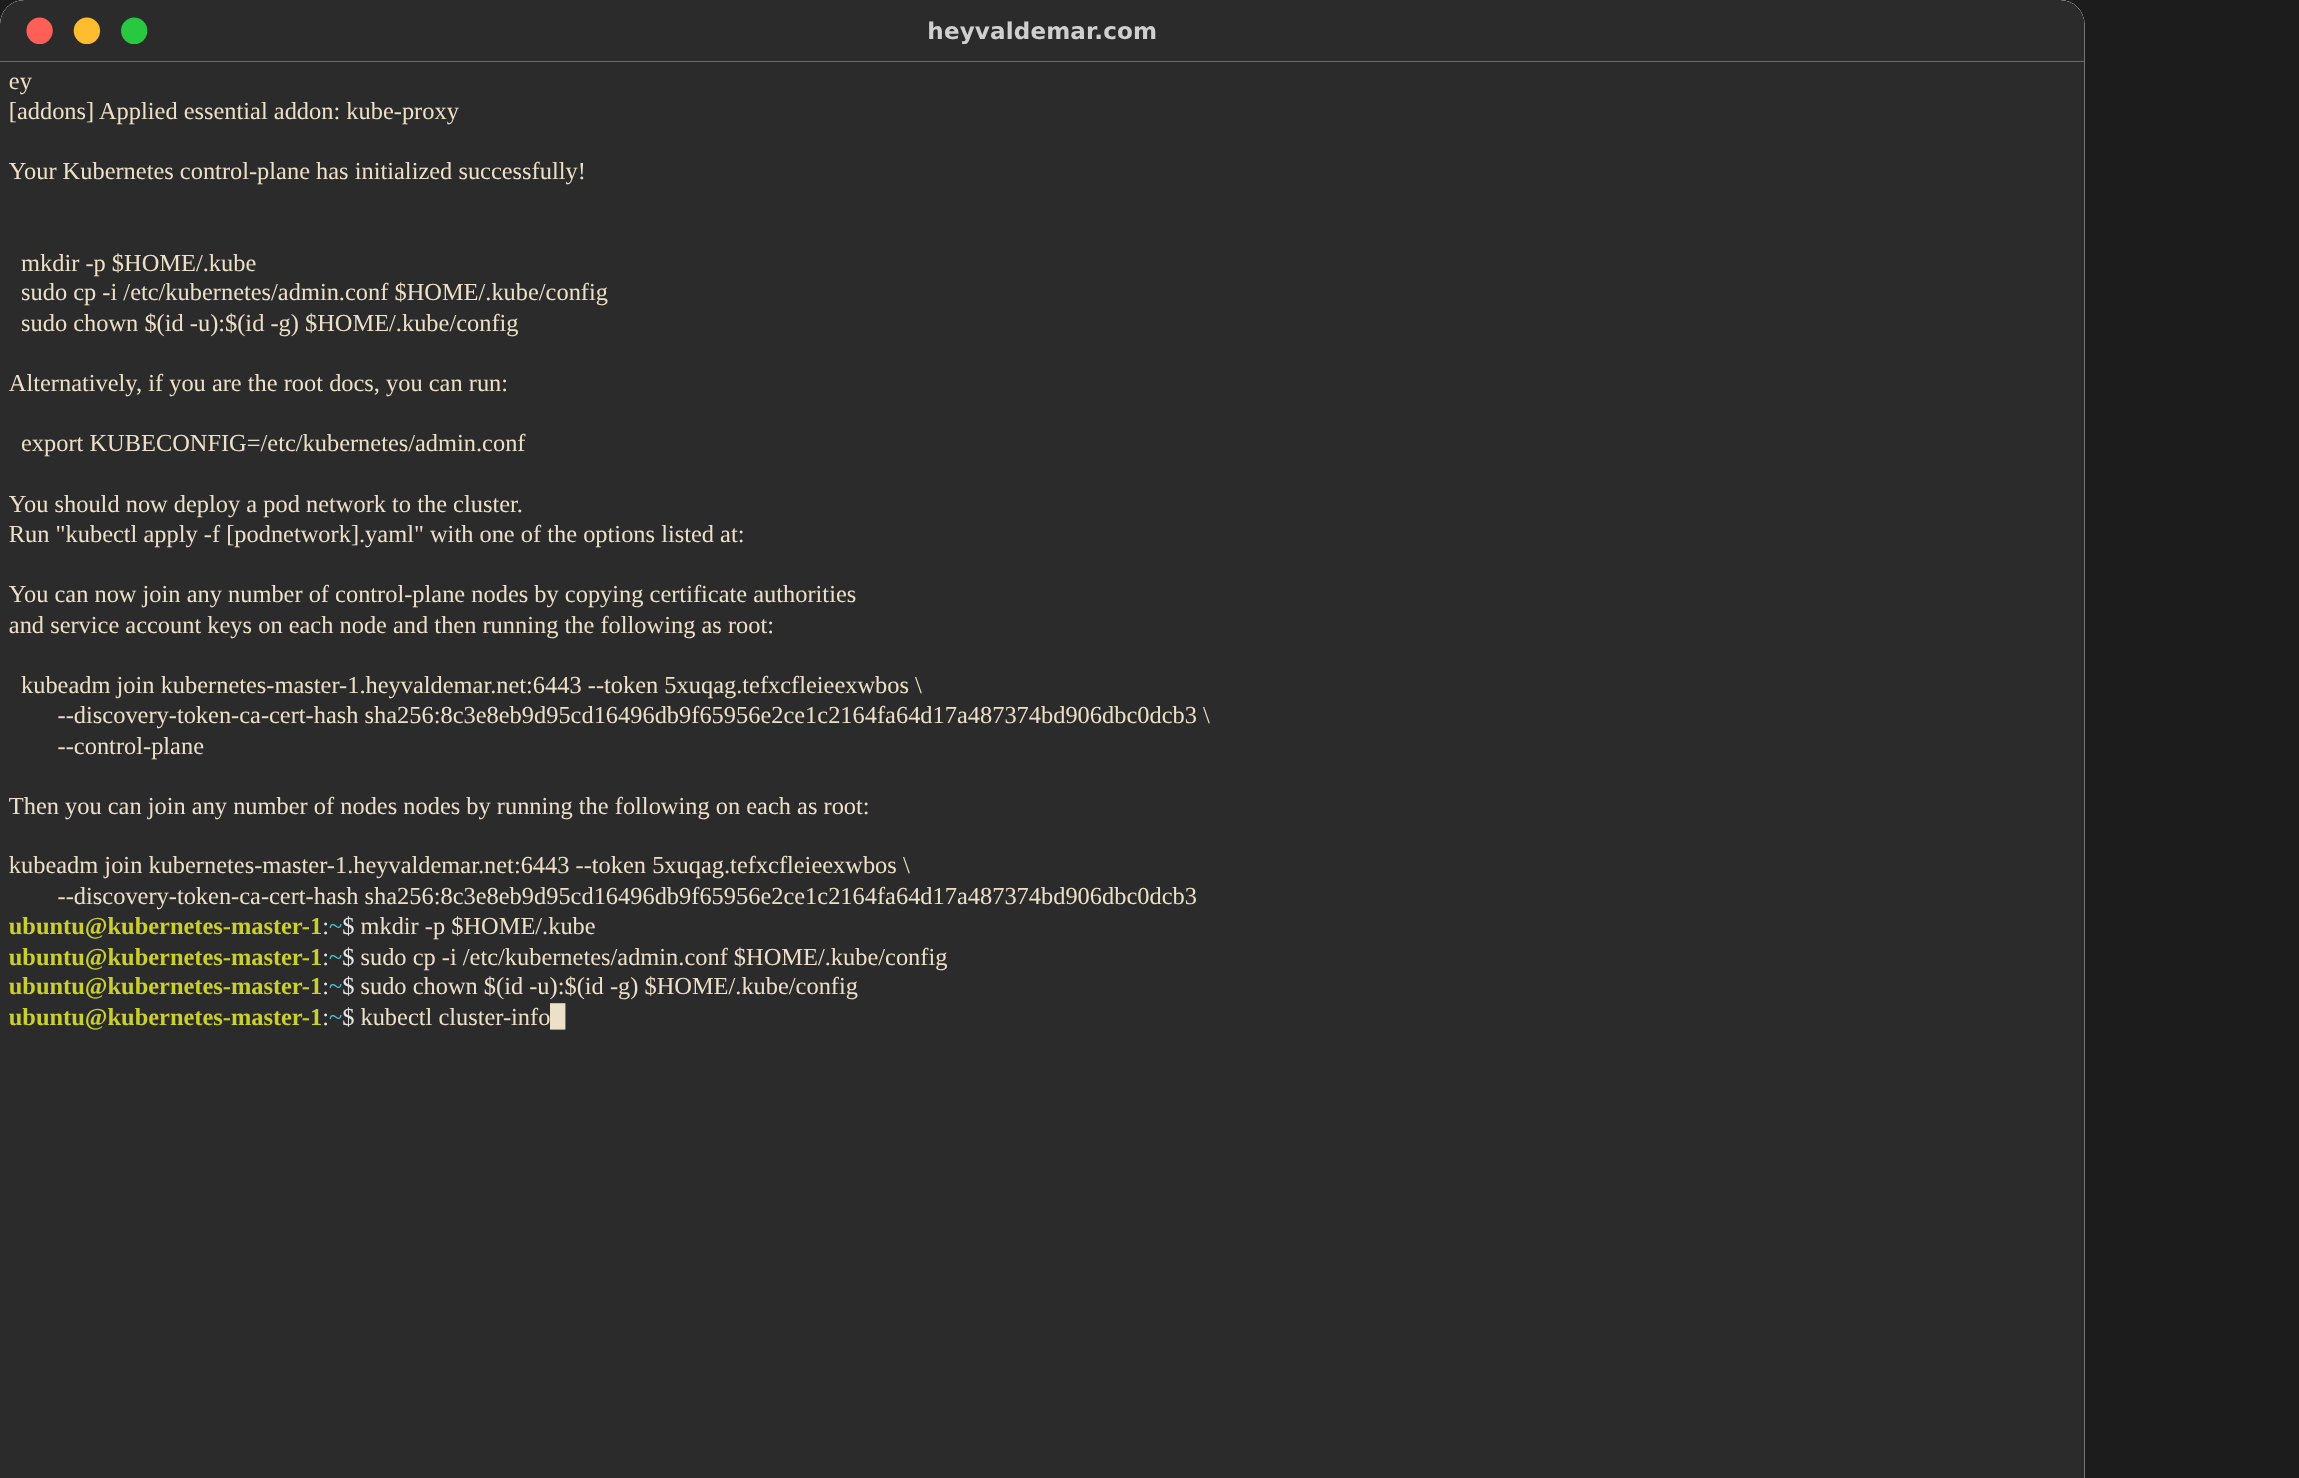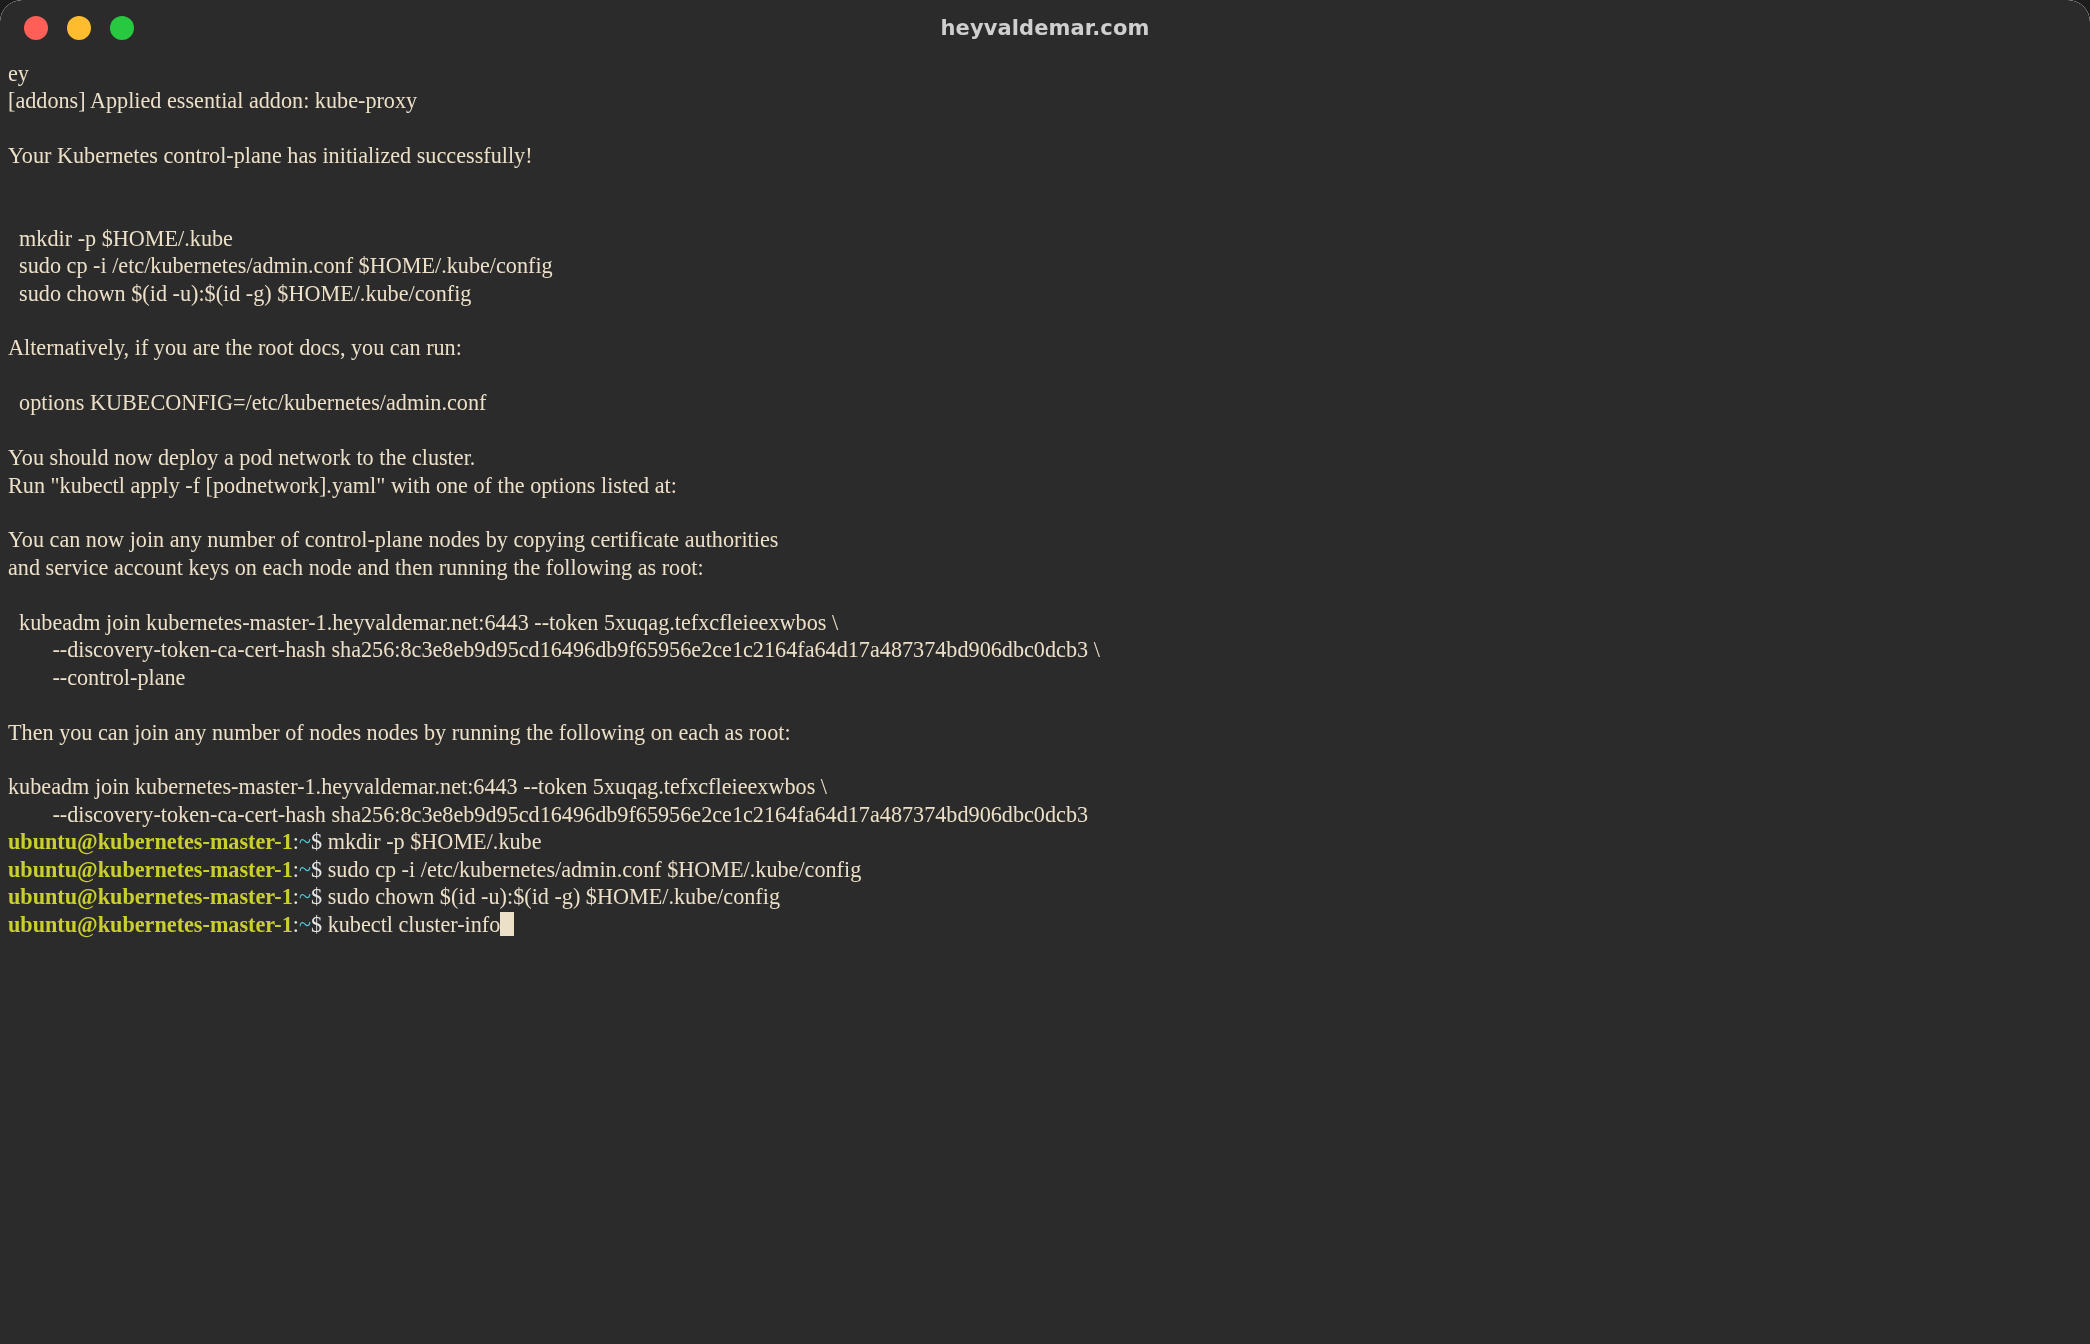--- a/index.html
+++ b/index.html
@@ -11,21 +11,21 @@
     width: 2090px;
     height: 1344px;
     overflow: hidden;
     font-family: "DejaVu Sans Mono", monospace;
   }
 
   #window {
     position: absolute;
     left: 0;
     top: 0;
-    width: 2090px;
+    width: 1895px;
     height: 1344px;
     background: #ffffff;
     border-radius: 22px 22px 0 0;
     overflow: hidden;
     box-sizing: border-box;
   }
 
   
   #titlebar {
     position: relative;
@@ -127,21 +127,21 @@
         <div class="line blank">&nbsp;</div>
         <div class="line">Your Kubernetes control-plane has initialized successfully!</div>
         <div class="line blank">&nbsp;</div>
         <div class="line blank">&nbsp;</div>
         <div class="line">  mkdir -p $HOME/.kube</div>
         <div class="line">  sudo cp -i /etc/kubernetes/admin.conf $HOME/.kube/config</div>
         <div class="line">  sudo chown $(id -u):$(id -g) $HOME/.kube/config</div>
         <div class="line blank">&nbsp;</div>
         <div class="line">Alternatively, if you are the root docs, you can run:</div>
         <div class="line blank">&nbsp;</div>
-        <div class="line">  options KUBECONFIG=/etc/kubernetes/admin.conf</div>
+        <div class="line">  export KUBECONFIG=/etc/kubernetes/admin.conf</div>
         <div class="line blank">&nbsp;</div>
         <div class="line">You should now deploy a pod network to the cluster.</div>
         <div class="line">Run "kubectl apply -f [podnetwork].yaml" with one of the options listed at:</div>
         <div class="line blank">&nbsp;</div>
         <div class="line">You can now join any number of control-plane nodes by copying certificate authorities</div>
         <div class="line">and service account keys on each node and then running the following as root:</div>
         <div class="line blank">&nbsp;</div>
         <div class="line">  kubeadm join kubernetes-master-1.heyvaldemar.net:6443 --token 5xuqag.tefxcfleieexwbos \</div>
         <div class="line">        --discovery-token-ca-cert-hash sha256:8c3e8eb9d95cd16496db9f65956e2ce1c2164fa64d17a487374bd906dbc0dcb3 \</div>
         <div class="line">        --control-plane</div>

